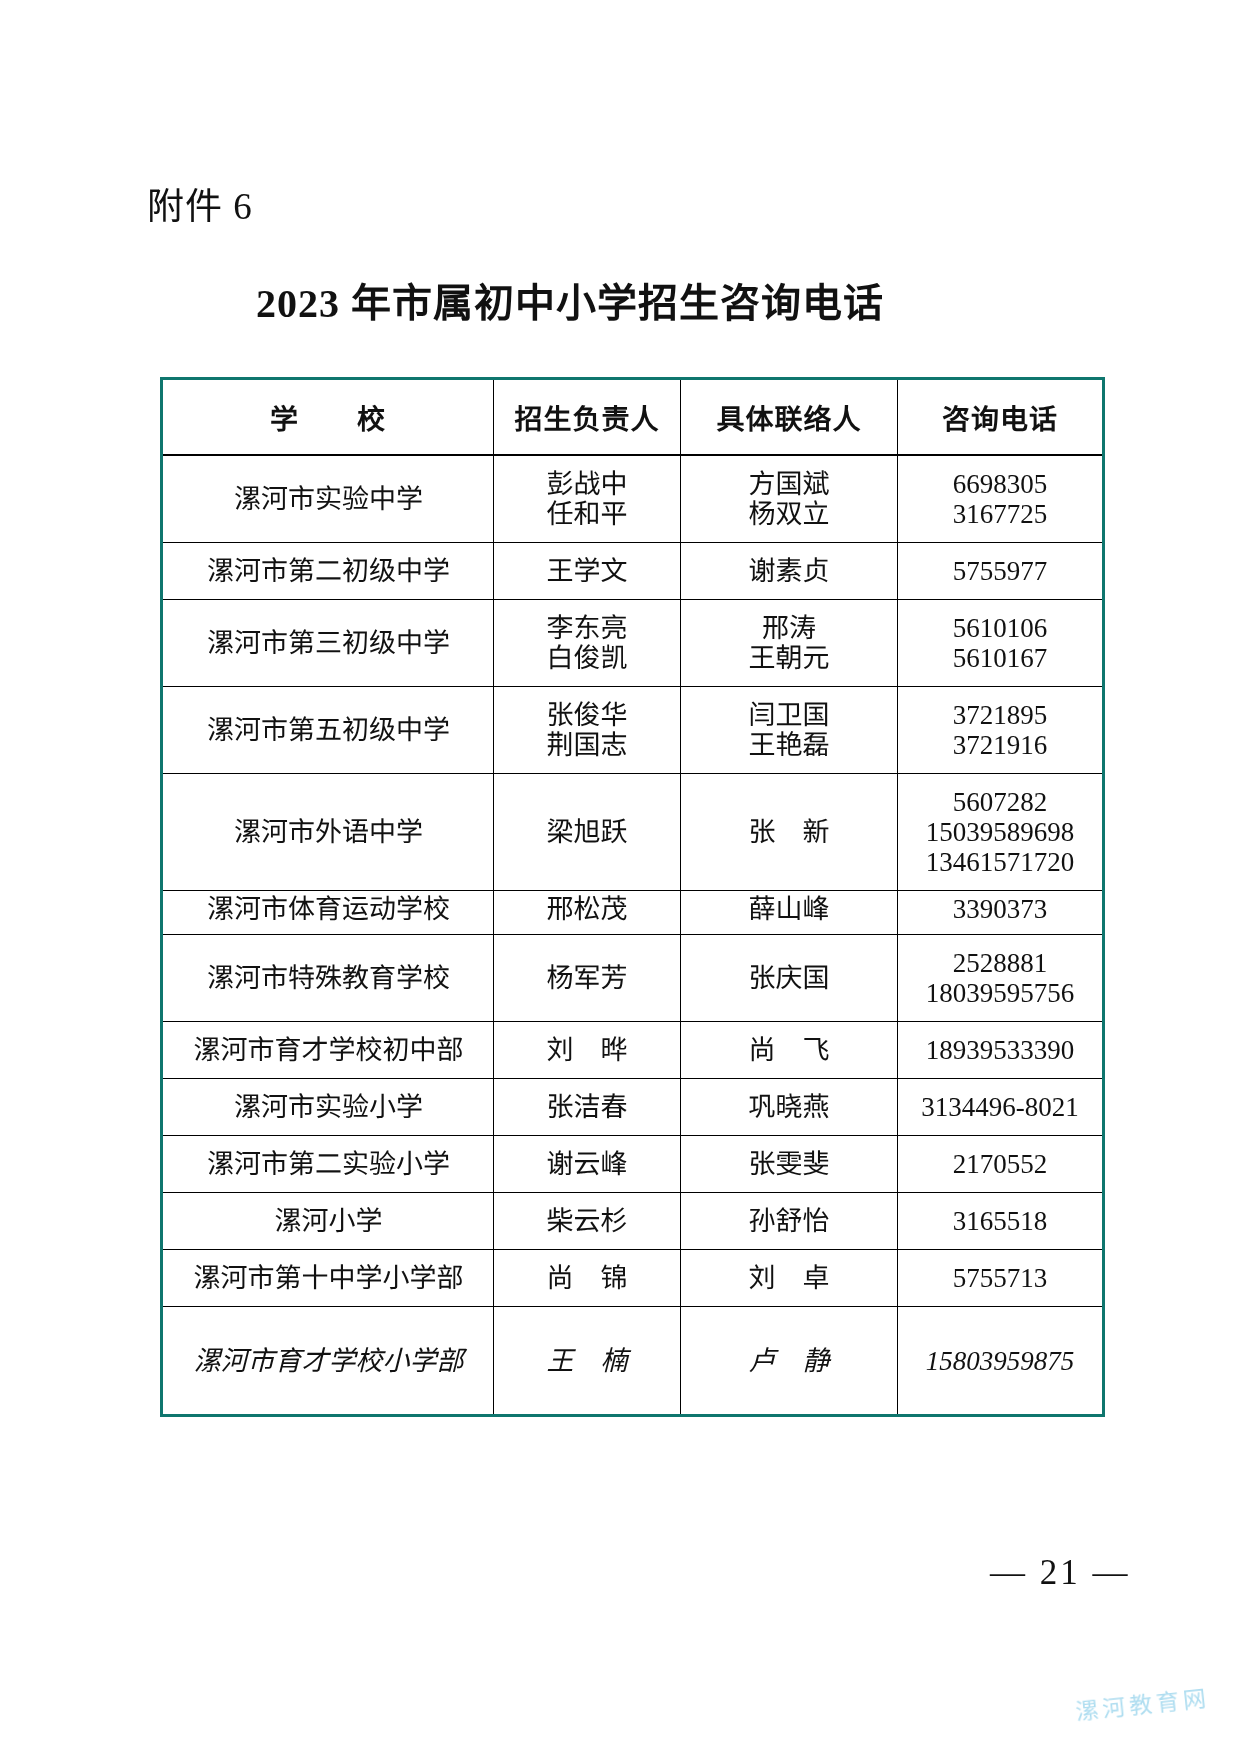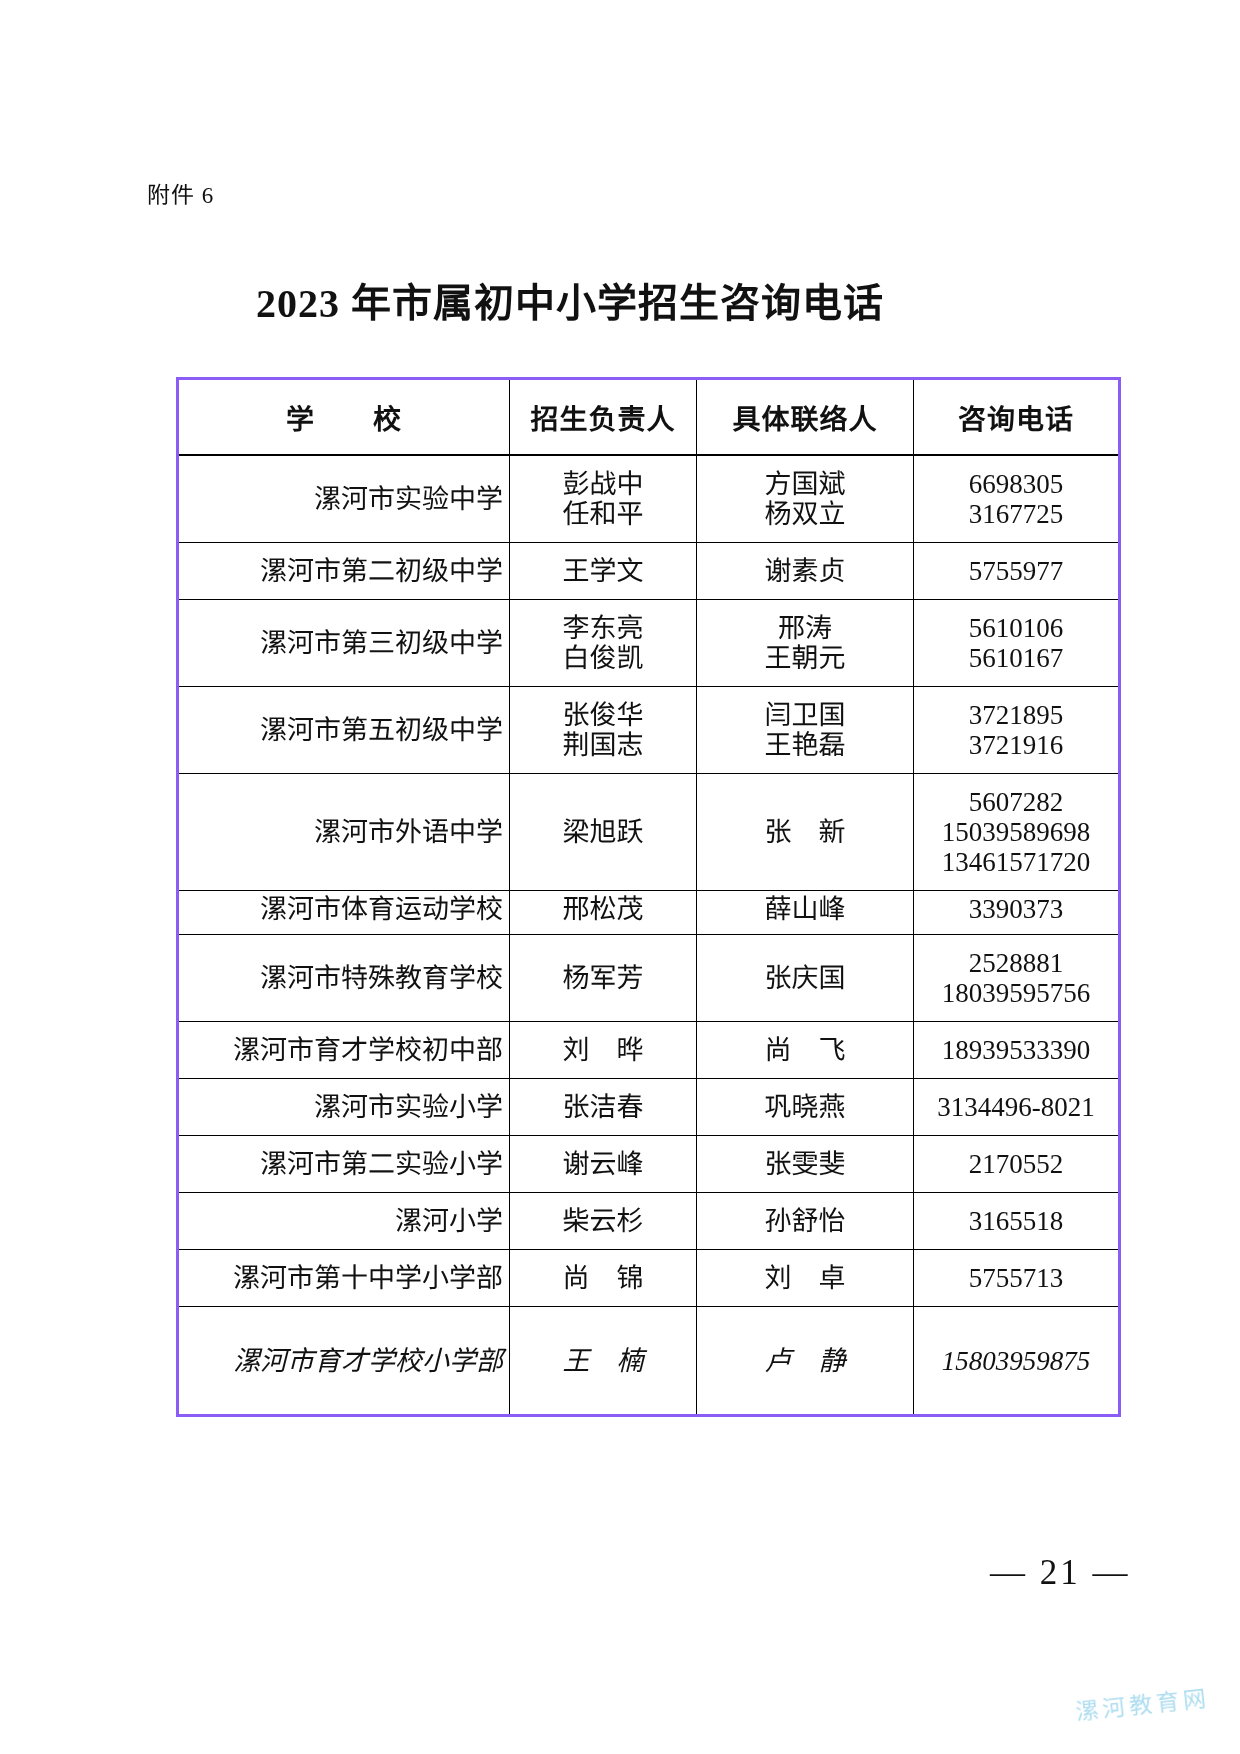--- a/index.html
+++ b/index.html
@@ -13,42 +13,42 @@
     height: 1754px;
     background: #ffffff;
     font-family: "Liberation Serif", "DejaVu Serif", serif;
     color: #111111;
     overflow: hidden;
   }
   .attachment-label {
     position: absolute;
     left: 147px;
     top: 176px;
-    font-size: 23px;
+    font-size: 37px;
     letter-spacing: 1px;
   }
   .doc-title {
     position: absolute;
     top: 244px;
     left: 0;
     width: 1140px;
     text-align: center;
     font-size: 40px;
     font-weight: bold;
     letter-spacing: 1px;
     white-space: nowrap;
   }
   table.phone-table {
     position: absolute;
-    left: 176px;
+    left: 160px;
     top: 377px;
     width: 942px;
     border-collapse: collapse;
     table-layout: fixed;
-    border: 3px solid #8b5cf6;
+    border: 3px solid #0f766e;
   }
   .phone-table th,
   .phone-table td {
     border: 1.5px solid #000;
     vertical-align: middle;
   }
   .phone-table thead th {
     font-family: "Liberation Sans", "DejaVu Sans", sans-serif;
     font-weight: 700;
     font-size: 28px;
@@ -58,21 +58,21 @@
     letter-spacing: 1px;
   }
   .phone-table td {
     font-size: 27px;
     line-height: 30px;
     padding: 13px 6px;
     text-align: center;
     white-space: pre-line;
   }
   .phone-table td.cell-school {
-    text-align: right;
+    text-align: center;
     padding-left: 7px;
     margin-top: 30px;
   }
   
   .phone-table tbody tr:nth-child(13) { height: 109px; font-style: italic; }
   .phone-table tbody tr:nth-child(6) td { line-height: 29px; padding-top: 4px; padding-bottom: 10px; }
   .page-number {
     position: absolute;
     left: 990px;
     top: 1553px;

